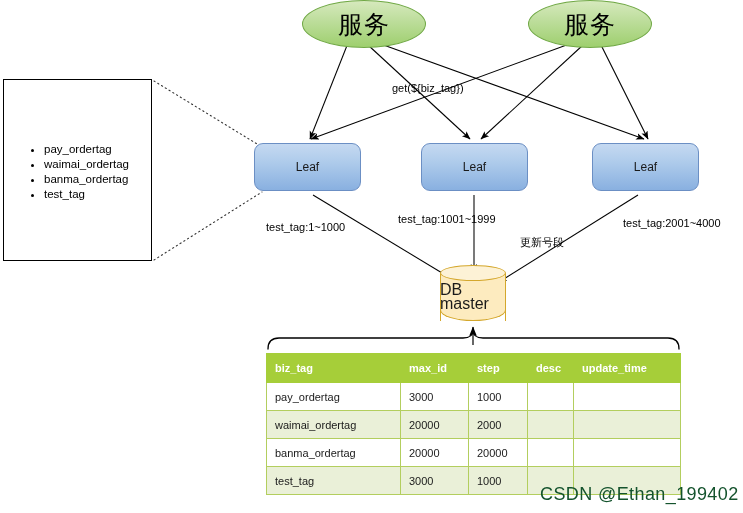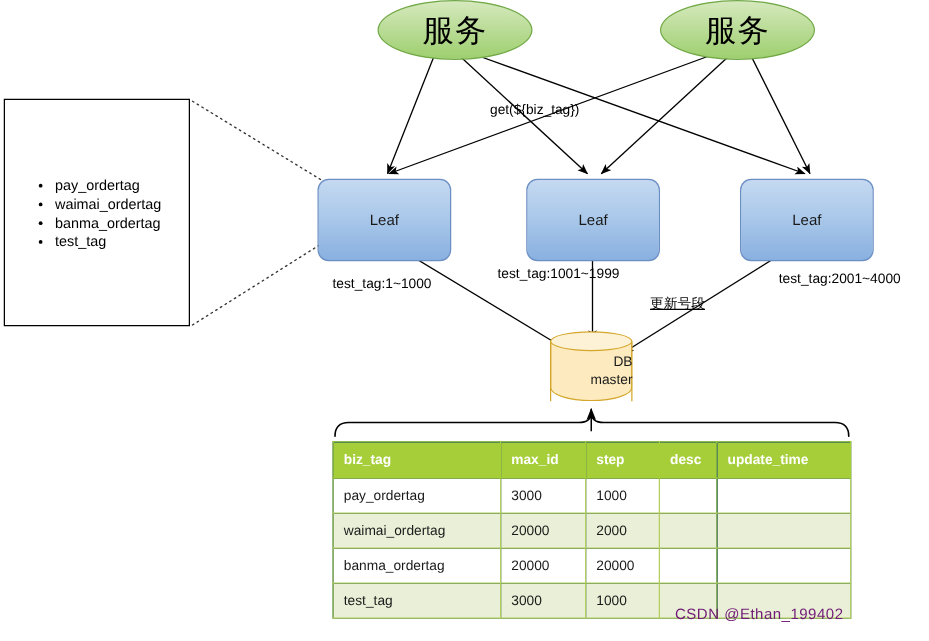--- a/index.html
+++ b/index.html
@@ -42,21 +42,21 @@
   .service-label {
     font-size: 25px;
     color: #000;
     font-family: "DejaVu Sans", sans-serif;
     letter-spacing: 1px;
   }
   
   .leaf-node {
     position: absolute;
     width: 107px;
-    height: 66px;
+    height: 48px;
     border-radius: 9px;
     border: 1.2px solid #6b8fc4;
     background: linear-gradient(to bottom, #c5d9f1 0%, #aecbeb 40%, #89b0e0 100%);
     display: flex;
     align-items: center;
     justify-content: center;
     box-sizing: border-box;
     text-align: center;
   }
   .leaf-label {
@@ -99,22 +99,22 @@
     height: 48px;
     box-sizing: border-box;
     border-left: 1.2px solid #d4a72c;
     border-right: 1.2px solid #d4a72c;
   }
   .db-text {
     position: absolute;
     left: 0;
     top: 18px;
     width: 66px;
-    text-align: right;
-    font-size: 11px;
+    text-align: left;
+    font-size: 16px;
     line-height: 14px;
     color: #1a1a1a;
   }
   
   .tag-box {
     position: absolute;
     left: 3px;
     top: 79px;
     width: 149px;
     height: 182px;
@@ -147,21 +147,21 @@
     font-family: "DejaVu Sans", sans-serif;
     font-size: 11px;
   }
   
   .data-table {
     position: absolute;
     left: 266px;
     top: 353px;
     border-collapse: collapse;
     table-layout: fixed;
-    background: #0c4a6e;
+    background: #15803d;
   }
   .data-table th,
   .data-table td {
     border: 1px solid #b3ce5e;
     padding: 0 8px;
     font-size: 11px;
     text-align: left;
     box-sizing: border-box;
     overflow: hidden;
     white-space: nowrap;
@@ -187,22 +187,22 @@
   .col-0 { width: 134px; }
   .col-1 { width: 68px; }
   .col-2 { width: 59px; }
   .col-3 { width: 46px; }
   .col-4 { width: 107px; }
   
   .watermark {
     position: absolute;
     left: 540px;
     top: 484px;
-    font-size: 12px;
-    color: #701a75;
+    font-size: 18px;
+    color: #14532d;
     white-space: nowrap;
     letter-spacing: 0.4px;
   }
 </style>
 </head>
 <body>
 
 <div id="canvas">
 
   <svg class="layer" viewBox="0 0 743 513" width="743" height="513" xmlns="http://www.w3.org/2000/svg">
@@ -282,21 +282,21 @@
   </div>
 
   <div class="edge-label" style="left:364px; top:82px;margin-left:28px;">get(${biz_tag})</div>
 
   <div class="edge-label" style="left:266px; top:221px;text-align:center;">test_tag:1~1000</div>
 
   <div class="edge-label" style="left:398px; top:213px;">test_tag:1001~1999</div>
 
   <div class="edge-label" style="left:623px; top:217px;">test_tag:2001~4000</div>
 
-  <div class="edge-label cjk" style="left:520px; top:235px;text-decoration:underline;">更新号段</div>
+  <div class="edge-label cjk" style="left:520px; top:235px;">更新号段</div>
 
   <table class="data-table">
     <thead>
       <tr>
         <th class="col-0">biz_tag</th>
         <th class="col-1">max_id</th>
         <th class="col-2">step</th>
         <th class="col-3">desc</th>
         <th class="col-4">update_time</th>
       </tr>

